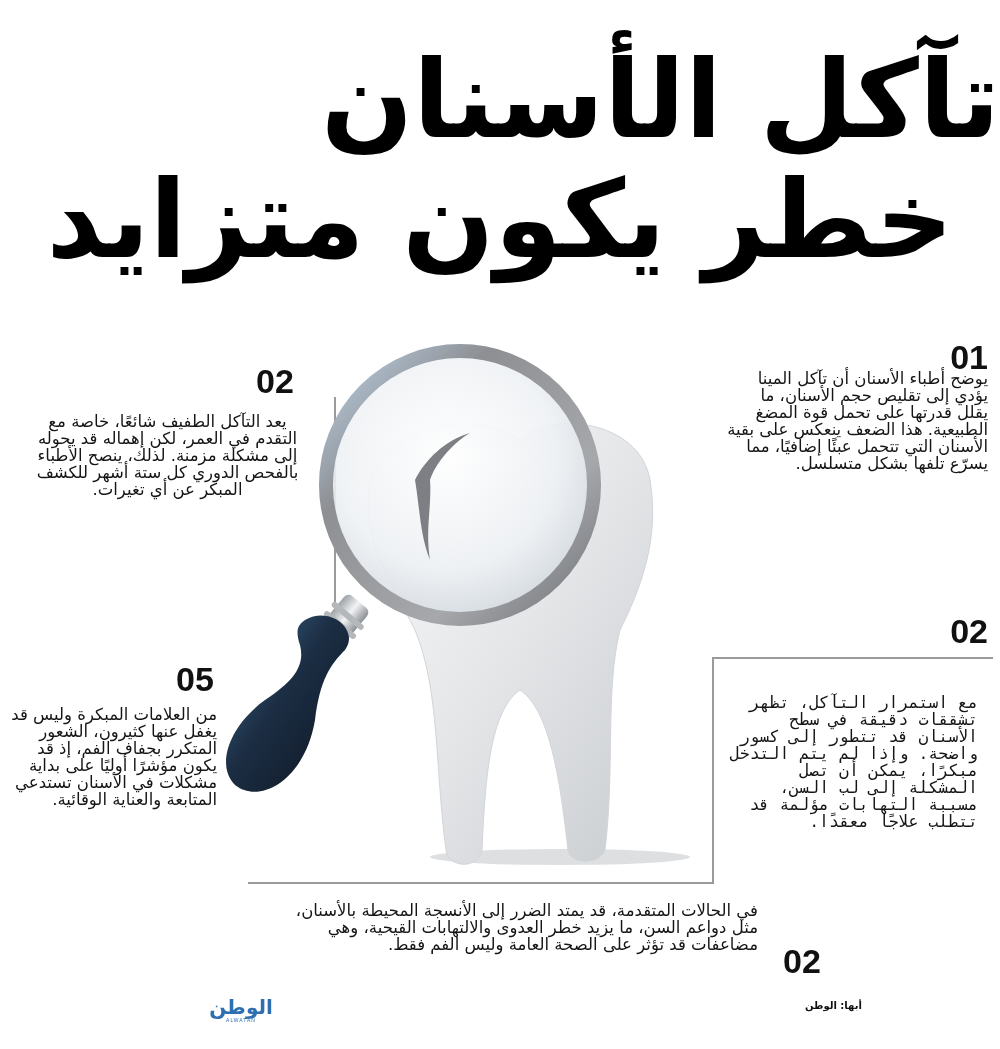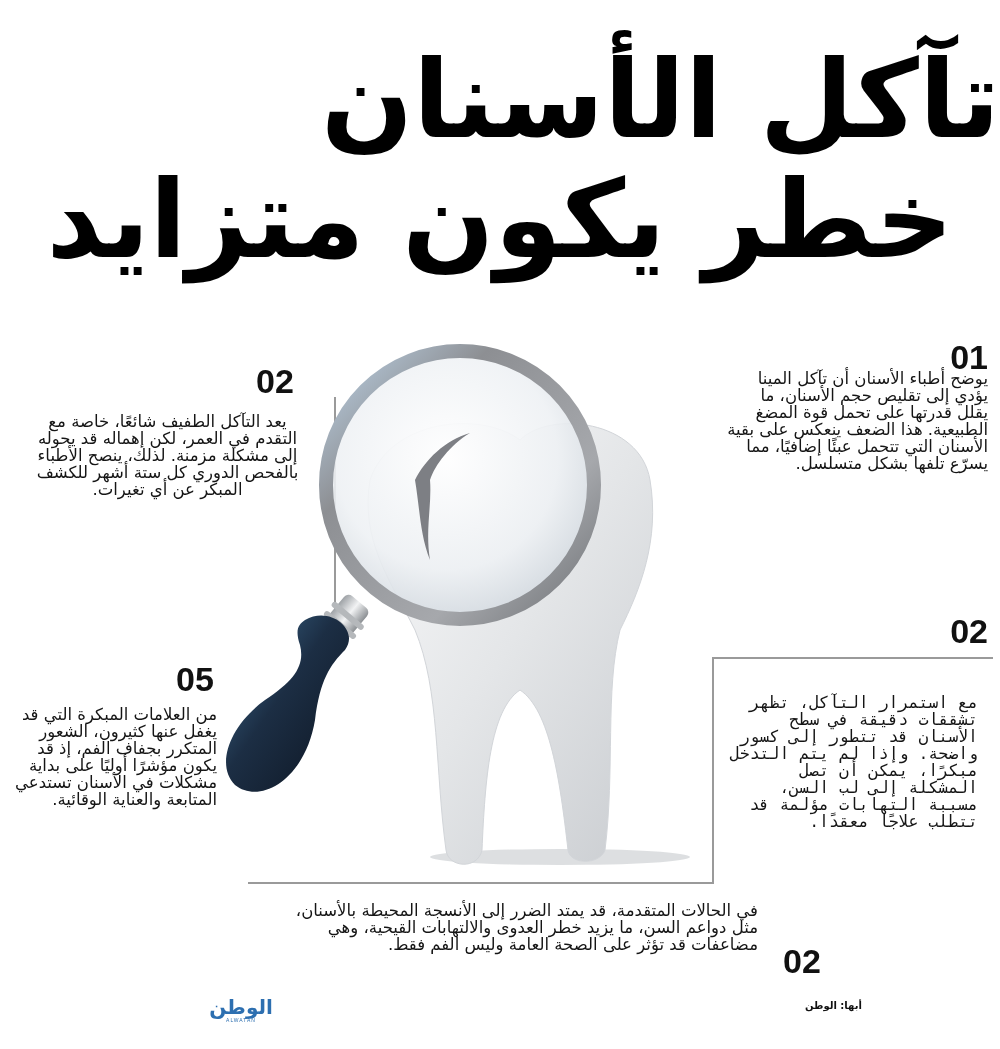--- a/index.html
+++ b/index.html
@@ -51,21 +51,21 @@
 
 <div class="para" style="right:242px; top:902px; width:470px;">في الحالات المتقدمة، قد يمتد الضرر إلى الأنسجة المحيطة بالأسنان، مثل دواعم السن، ما يزيد خطر العدوى والالتهابات القيحية، وهي مضاعفات قد تؤثر على الصحة العامة وليس الفم فقط.</div>
 <div class="num" style="left:783px; top:942px;">02</div>
 <div class="byline" style="left:805px; top:1000px;">أبها: الوطن</div>
 
 <div class="num" style="left:256px; top:362px;">02</div>
 <div class="line-v" style="left:334px; top:397px; height:220px;"></div>
 <div class="para" style="right:700px; top:413px; width:265px;text-align:center;">يعد التآكل الطفيف شائعًا، خاصة مع التقدم في العمر، لكن إهماله قد يحوله إلى مشكلة مزمنة. لذلك، ينصح الأطباء بالفحص الدوري كل ستة أشهر للكشف المبكر عن أي تغيرات.</div>
 
 <div class="num" style="left:176px; top:660px;">05</div>
-<div class="para" style="right:783px; top:706px; width:208px;">من العلامات المبكرة التي قد يغفل عنها كثيرون، الشعور المتكرر بجفاف الفم، إذ قد يكون مؤشرًا أوليًا على بداية مشكلات في الأسنان تستدعي المتابعة والعناية الوقائية.</div>
+<div class="para" style="right:783px; top:706px; width:208px;">من العلامات المبكرة وليس قد يغفل عنها كثيرون، الشعور المتكرر بجفاف الفم، إذ قد يكون مؤشرًا أوليًا على بداية مشكلات في الأسنان تستدعي المتابعة والعناية الوقائية.</div>
 
 <div class="logo" style="left:208px; top:997px; width:66px;">
   <div class="ar">الوطن</div>
   <div class="en">ALWATAN</div>
 </div>
 
 <svg class="illus" width="500" height="560" viewBox="0 0 500 560">
   <defs>
     <linearGradient id="toothG" x1="0" y1="0" x2="1" y2="1">
       <stop offset="0" stop-color="#fbfbfc"></stop>

